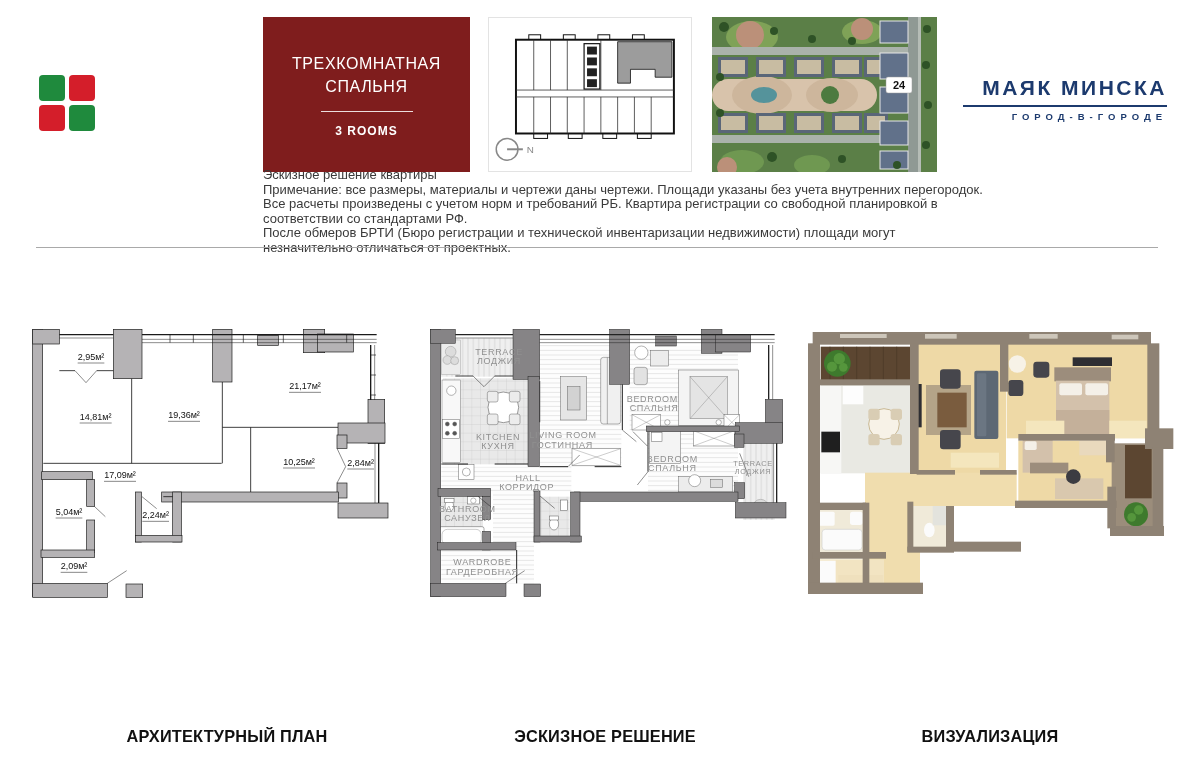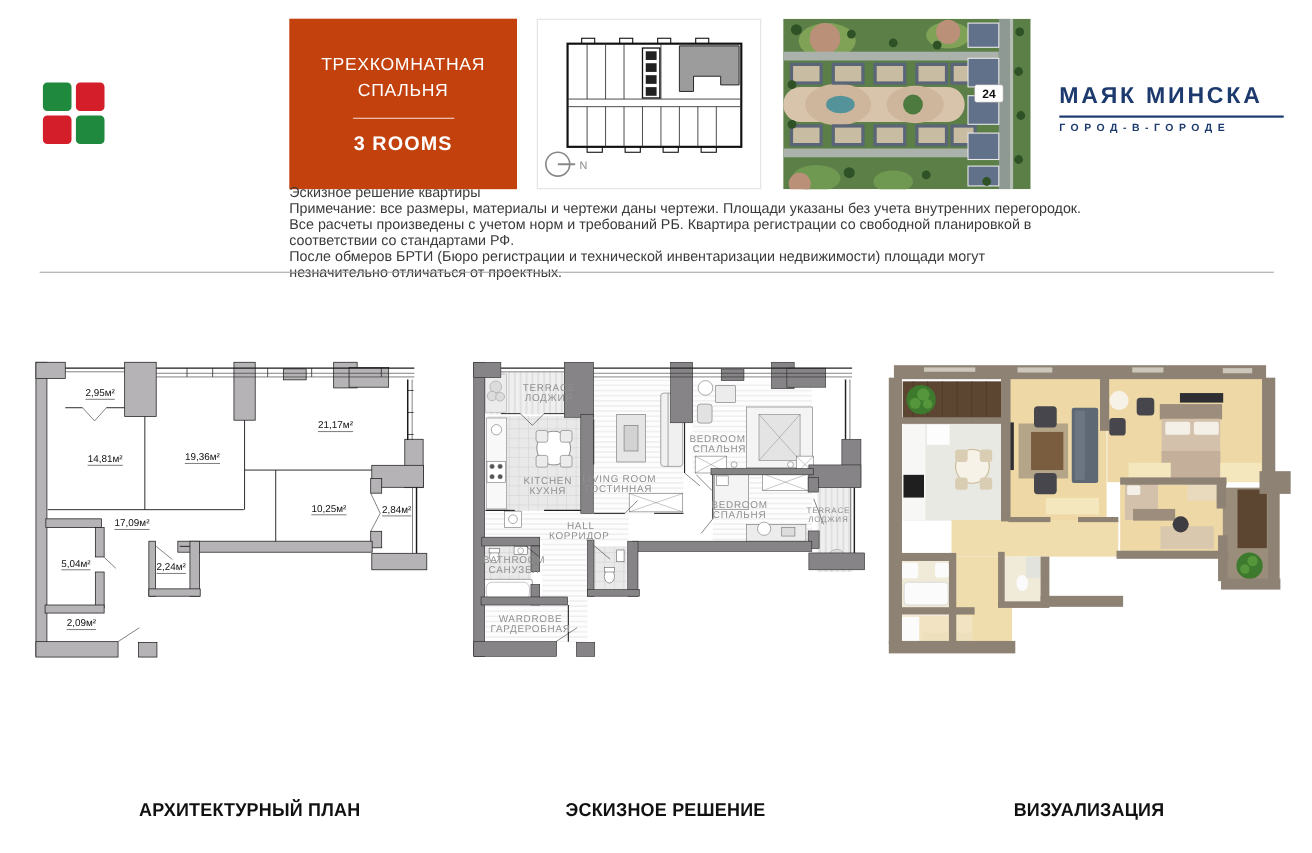--- a/index.html
+++ b/index.html
@@ -8,32 +8,32 @@
   .abs{position:absolute;}
 
   
   #brand{left:38px;top:74px;display:flex;align-items:flex-start;}
   #brand-text{margin-left:16px;}
   #brand-name{font-size:41px;font-weight:700;color:#d6202a;letter-spacing:3px;line-height:40px;
               transform:scaleY(1.05);transform-origin:top left;}
   #brand-sub{font-size:14px;font-weight:700;color:#7f7f7f;letter-spacing:7px;margin-top:3px;}
 
   
-  #title-box{left:263px;top:17px;width:207px;height:155px;background:#c2410c;color:#fff;
+  #title-box{left:263px;top:17px;width:207px;height:155px;background:#7f1d1d;color:#fff;
              display:flex;flex-direction:column;align-items:center;justify-content:center;text-align:center;}
   #title-box .t1{font-size:16px;letter-spacing:.6px;line-height:23px;}
   #title-box .sep{width:92px;border-top:1px solid rgba(255,255,255,.85);margin:13px 0 12px;}
-  #title-box .t2{font-size:18px;font-weight:700;letter-spacing:1px;}
+  #title-box .t2{font-size:12px;font-weight:700;letter-spacing:1px;}
 
   
   #thumb-panel{left:488px;top:17px;width:204px;height:155px;background:#fff;border:1px solid #e3e3e3;box-sizing:border-box;}
   #site-panel{left:712px;top:17px;width:259px;height:155px;}
 
   
-  #project{left:963px;top:76px;width:204px;text-align:left;color:#1c3a6e;}
+  #project{left:963px;top:76px;width:204px;text-align:right;color:#1c3a6e;}
   #project-name{font-size:21px;font-weight:700;letter-spacing:2.5px;padding-bottom:5px;
                 border-bottom:2.5px solid #1c3a6e;}
   #project-tag{font-size:9.5px;font-weight:700;letter-spacing:5px;margin-top:4px;}
 
   
   #disclaimer{left:263px;top:168px;width:720px;font-size:13px;line-height:14.6px;color:#3a3a3a;}
 
   #rule{left:36px;top:247px;width:1122px;border-top:1px solid #a9a9a9;}
 
   

